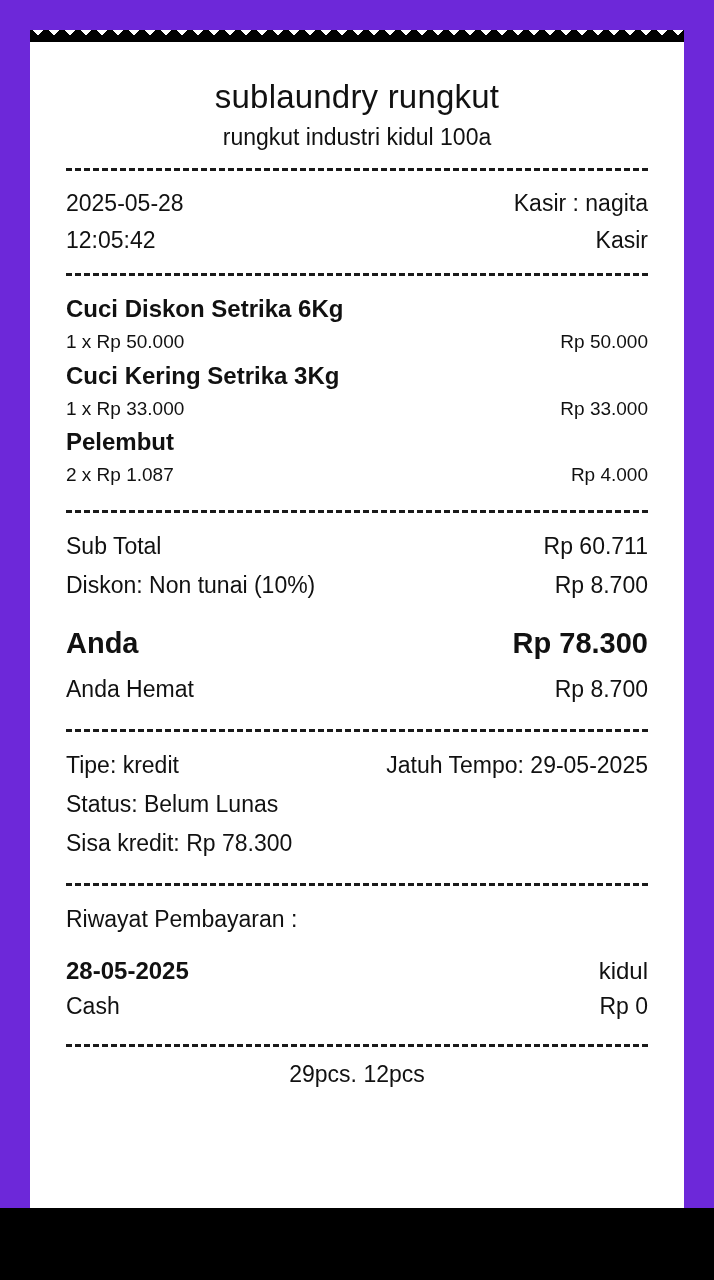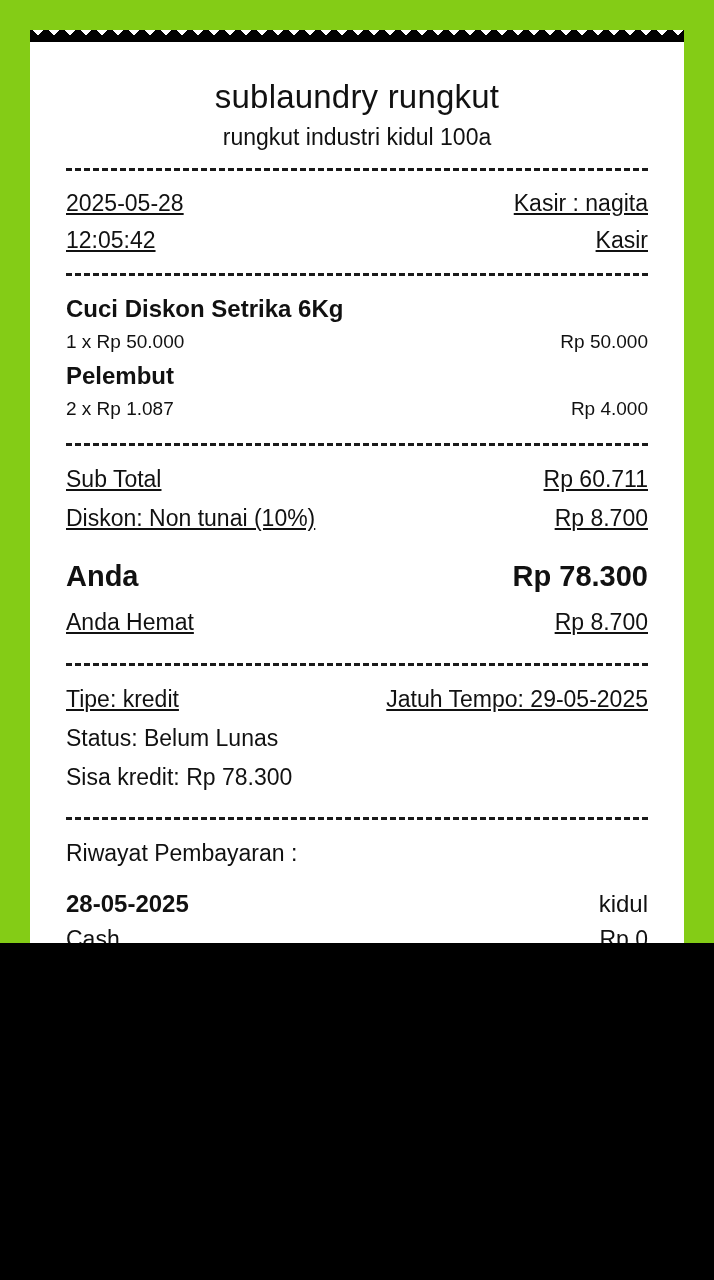--- a/index.html
+++ b/index.html
@@ -6,22 +6,22 @@
     margin: 0;
     padding: 0;
     background: #000000;
     width: 714px;
     height: 1280px;
     font-family: "Liberation Sans", sans-serif;
   }
   #page {
     position: relative;
     width: 714px;
-    height: 943px;
-    background: #84cc16;
+    height: 1208px;
+    background: #6d28d9;
     overflow: hidden;
   }
   .receipt {
     position: absolute;
     left: 30px;
     top: 30px;
     width: 654px;
     height: 1220px;
     background: #ffffff;
     box-sizing: border-box;
@@ -71,21 +71,20 @@
     border-top: 3px dashed #1a1a1a;
     margin: 14px 0 14px 0;
     height: 0;
   }
   .row {
     display: flex;
     justify-content: space-between;
     align-items: baseline;
     font-size: 23px;
     line-height: 1.62;
-    text-decoration: underline;
   }
   .row .left { text-align: left; }
   .row .right { text-align: right; }
   .meta-block { margin: 4px 0 2px 0; }
   .item-name {
     font-size: 24px;
     font-weight: bold;
     line-height: 1.55;
   }
   .item-line {
@@ -160,20 +159,27 @@
 
     <div class="items">
       <div>
         <div class="item-name">Cuci Diskon Setrika 6Kg</div>
         <div class="item-line">
           <span>1 x Rp 50.000</span>
           <span>Rp 50.000</span>
         </div>
       </div>
       <div>
+        <div class="item-name">Cuci Kering Setrika 3Kg</div>
+        <div class="item-line">
+          <span>1 x Rp 33.000</span>
+          <span>Rp 33.000</span>
+        </div>
+      </div>
+      <div>
         <div class="item-name">Pelembut</div>
         <div class="item-line">
           <span>2 x Rp 1.087</span>
           <span>Rp 4.000</span>
         </div>
       </div>
     </div>
 
     <div class="spacer-sm"></div>
     <hr class="divider">

